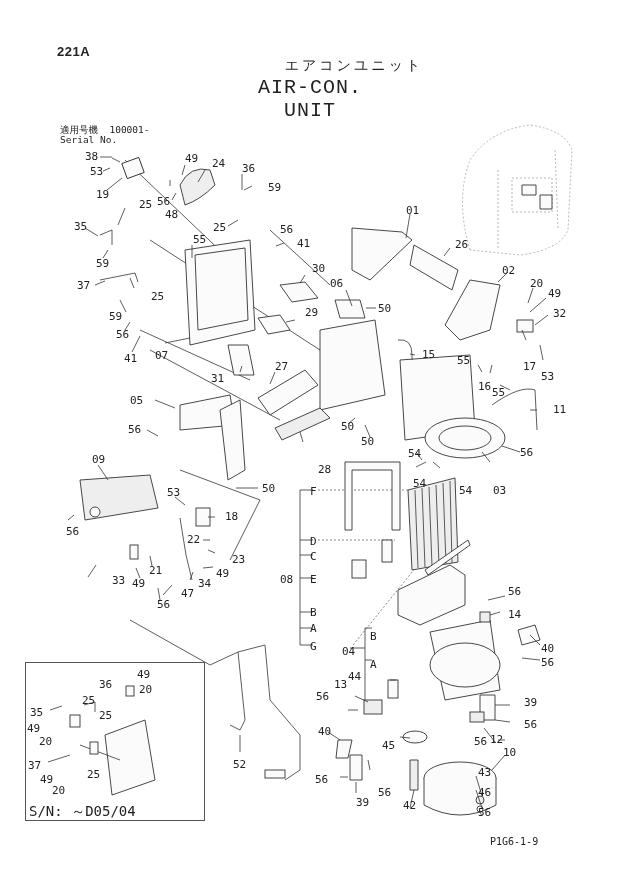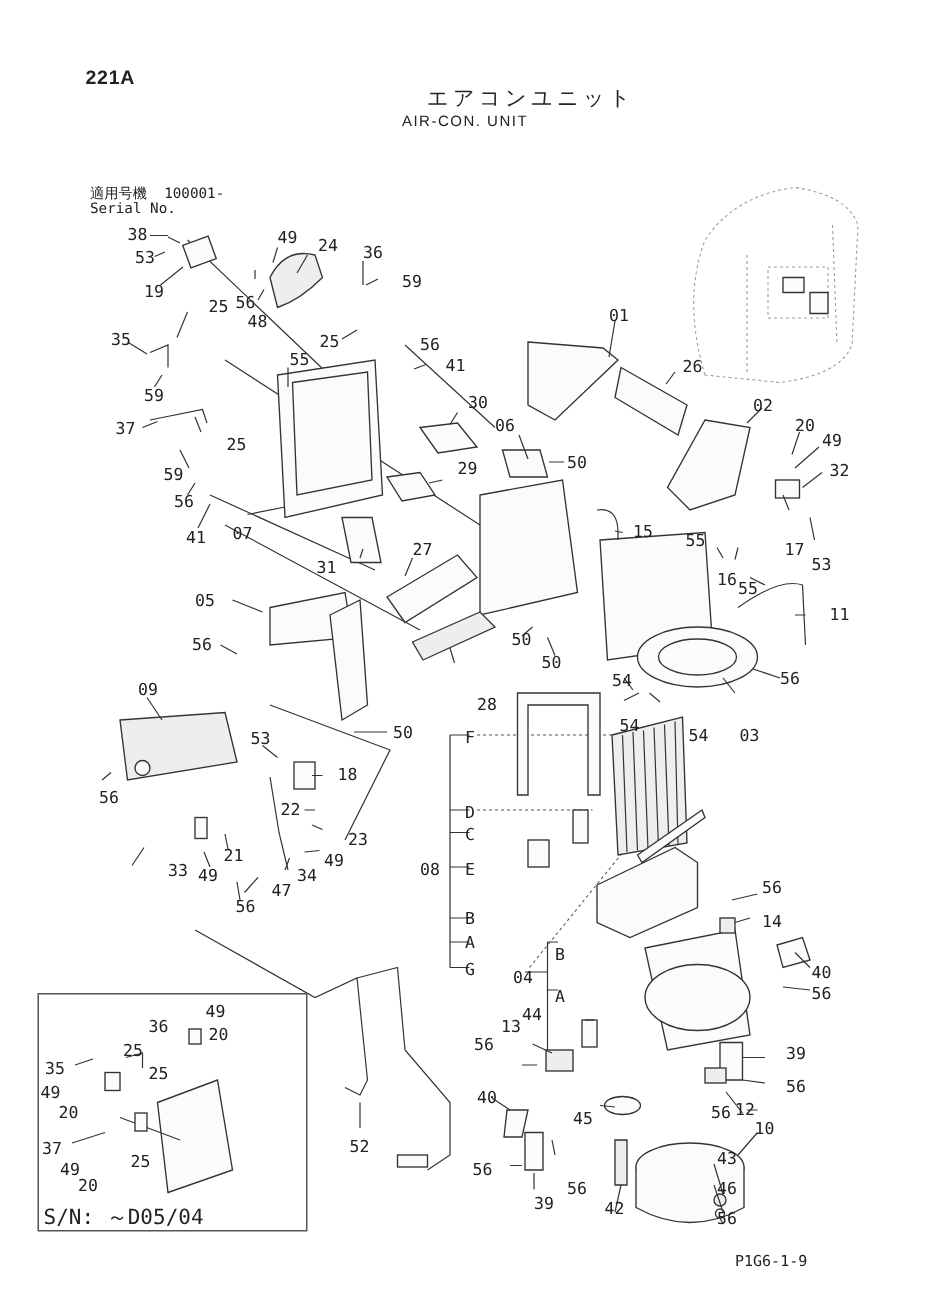--- a/index.html
+++ b/index.html
@@ -1,19 +1,19 @@
 <!DOCTYPE html>
 <html><head>
 <meta charset="utf-8">
 <style>
   html,body{margin:0;padding:0;background:#fff;}
   body{width:620px;height:876px;position:relative;overflow:hidden;font-family:"Liberation Sans","DejaVu Sans",sans-serif;color:#222;}
   .page-code{position:absolute;left:57px;top:44px;font-size:13px;font-weight:bold;letter-spacing:0.5px;}
   .title-jp{position:absolute;left:240px;top:57px;width:140px;text-align:center;font-family:"DejaVu Sans",sans-serif;font-size:14px;letter-spacing:3px;margin-left:44px;}
-  .title-en{position:absolute;left:240px;top:76px;width:140px;text-align:center;font-family:Liberation Sans, sans-serif;font-size:10px;letter-spacing:1px;}
+  .title-en{position:absolute;left:240px;top:76px;width:140px;text-align:center;font-family:Liberation Mono, monospace;font-size:20px;letter-spacing:1px;}
   .serial{position:absolute;left:60px;top:97px;font-family:"DejaVu Sans Mono","Liberation Mono",monospace;font-size:9.5px;line-height:10px;margin-top:28px;}
   .serial .row{white-space:pre;}
   svg#diagram{position:absolute;left:0;top:0;}
   .lbl{font-family:"DejaVu Sans Mono","Liberation Mono",monospace;font-size:11px;fill:#222;}
   .lbl-s{font-family:"DejaVu Sans Mono","Liberation Mono",monospace;font-size:11px;fill:#222;}
   .ln{stroke:#333;stroke-width:0.8;fill:none;}
   .dash{stroke:#555;stroke-width:0.7;fill:none;stroke-dasharray:2 2;}
   .part{stroke:#333;stroke-width:0.9;fill:#fbfbfb;}
   .part2{stroke:#333;stroke-width:0.9;fill:#eee;}
   .ghost{stroke:#999;stroke-width:0.7;fill:none;stroke-dasharray:2 2;}

